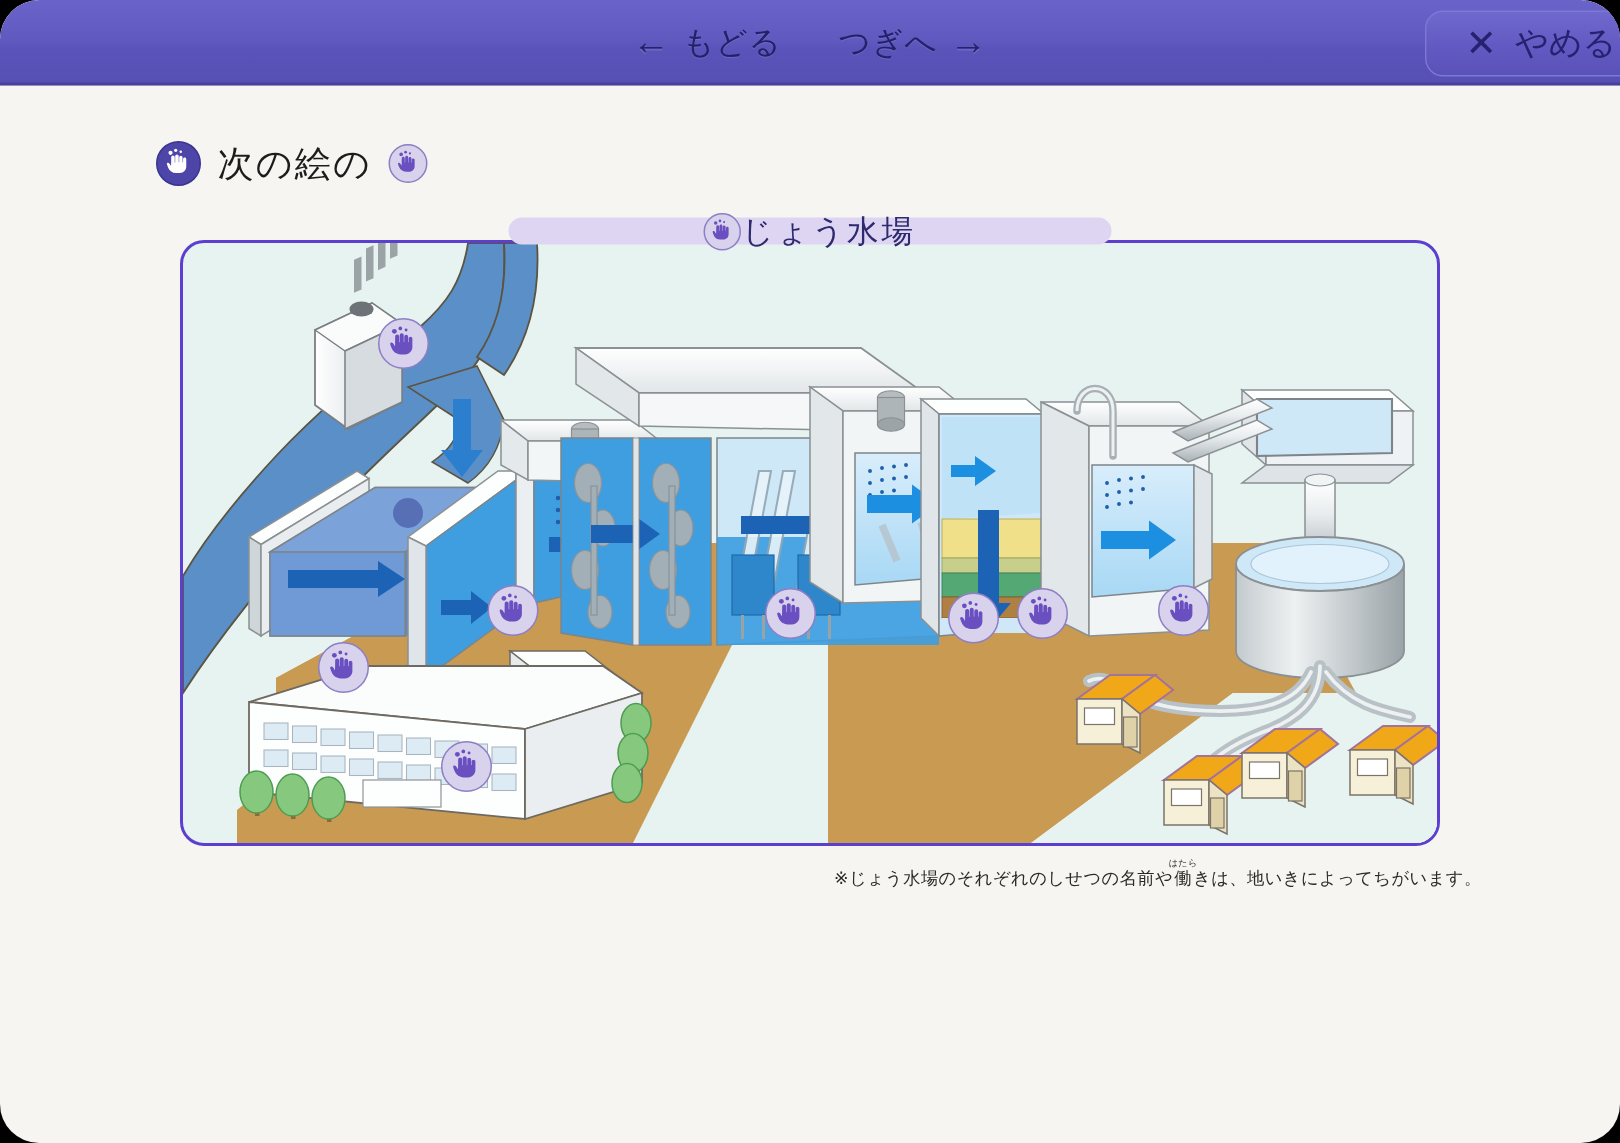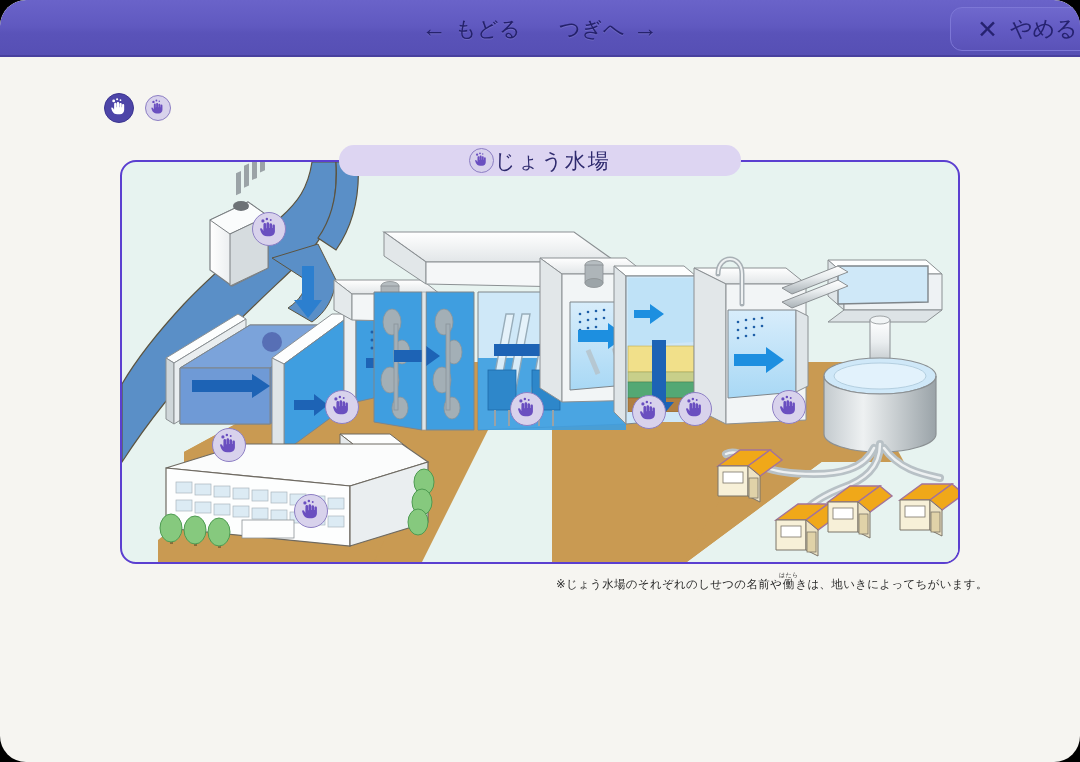--- a/index.html
+++ b/index.html
@@ -83,21 +83,21 @@
     width: 840px; height: 404px;
     background: #e7f3f0;
     border: 2.5px solid #5b3fd0;
     border-radius: 16px;
     overflow: hidden;
   }
   #diagram-svg { position: absolute; left: 0; top: 0; width: 840px; height: 404px; }
 
   #title-banner {
     position: absolute; left: 339px; top: 145px;
-    width: 402px; height: 31px;
+    width: 402px; height: 18px;
     background: #ddd5f2;
     border-radius: 15px;
     display: flex; align-items: center; justify-content: center; 
     z-index: 5;
   }
   #title-banner .label {
     color: #2e2a6e; font-size: 21px; letter-spacing: 2px;
     font-family: "DejaVu Sans", sans-serif;
   }
 
@@ -142,20 +142,21 @@
     <span class="touch dark" style="width:30px;height:30px;">
       <svg viewBox="0 0 30 30">
         <g fill="#ffffff">
           <path d="M13.2 21.8c-2.6 0-4.6-1.5-5.5-3.6-.5-1.1-.8-2-1-2.8-.15-.6.3-1.1.9-1 .5.1.9.45 1.2.95l.9 1.5.1-6.2c0-.75.55-1.3 1.25-1.3s1.25.55 1.25 1.3v3.6l.35-.05V9.9c0-.75.55-1.3 1.25-1.3s1.25.55 1.25 1.3v4.25l.35-.05v-3.3c0-.7.55-1.25 1.2-1.25s1.2.55 1.2 1.25v3.35l.35-.05v-2.2c0-.65.5-1.15 1.15-1.15s1.15.5 1.15 1.15v5.3c0 2.4-1.8 4.6-4.6 4.6h-4.7z"></path>
           <circle cx="9.3" cy="7.4" r="1.5"></circle>
           <circle cx="13.0" cy="5.6" r="1.15"></circle>
           <circle cx="16.6" cy="6.6" r="0.9"></circle>
         </g>
       </svg>
     </span>
+    <span class="jtext">次の絵の</span>
     <span class="touch" style="width:26px;height:26px;">
       <svg viewBox="0 0 30 30">
         <g fill="#6a4fc0">
           <path d="M13.2 21.8c-2.6 0-4.6-1.5-5.5-3.6-.5-1.1-.8-2-1-2.8-.15-.6.3-1.1.9-1 .5.1.9.45 1.2.95l.9 1.5.1-6.2c0-.75.55-1.3 1.25-1.3s1.25.55 1.25 1.3v3.6l.35-.05V9.9c0-.75.55-1.3 1.25-1.3s1.25.55 1.25 1.3v4.25l.35-.05v-3.3c0-.7.55-1.25 1.2-1.25s1.2.55 1.2 1.25v3.35l.35-.05v-2.2c0-.65.5-1.15 1.15-1.15s1.15.5 1.15 1.15v5.3c0 2.4-1.8 4.6-4.6 4.6h-4.7z"></path>
           <circle cx="9.3" cy="7.4" r="1.5"></circle>
           <circle cx="13.0" cy="5.6" r="1.15"></circle>
           <circle cx="16.6" cy="6.6" r="0.9"></circle>
         </g>
       </svg>
     </span>

